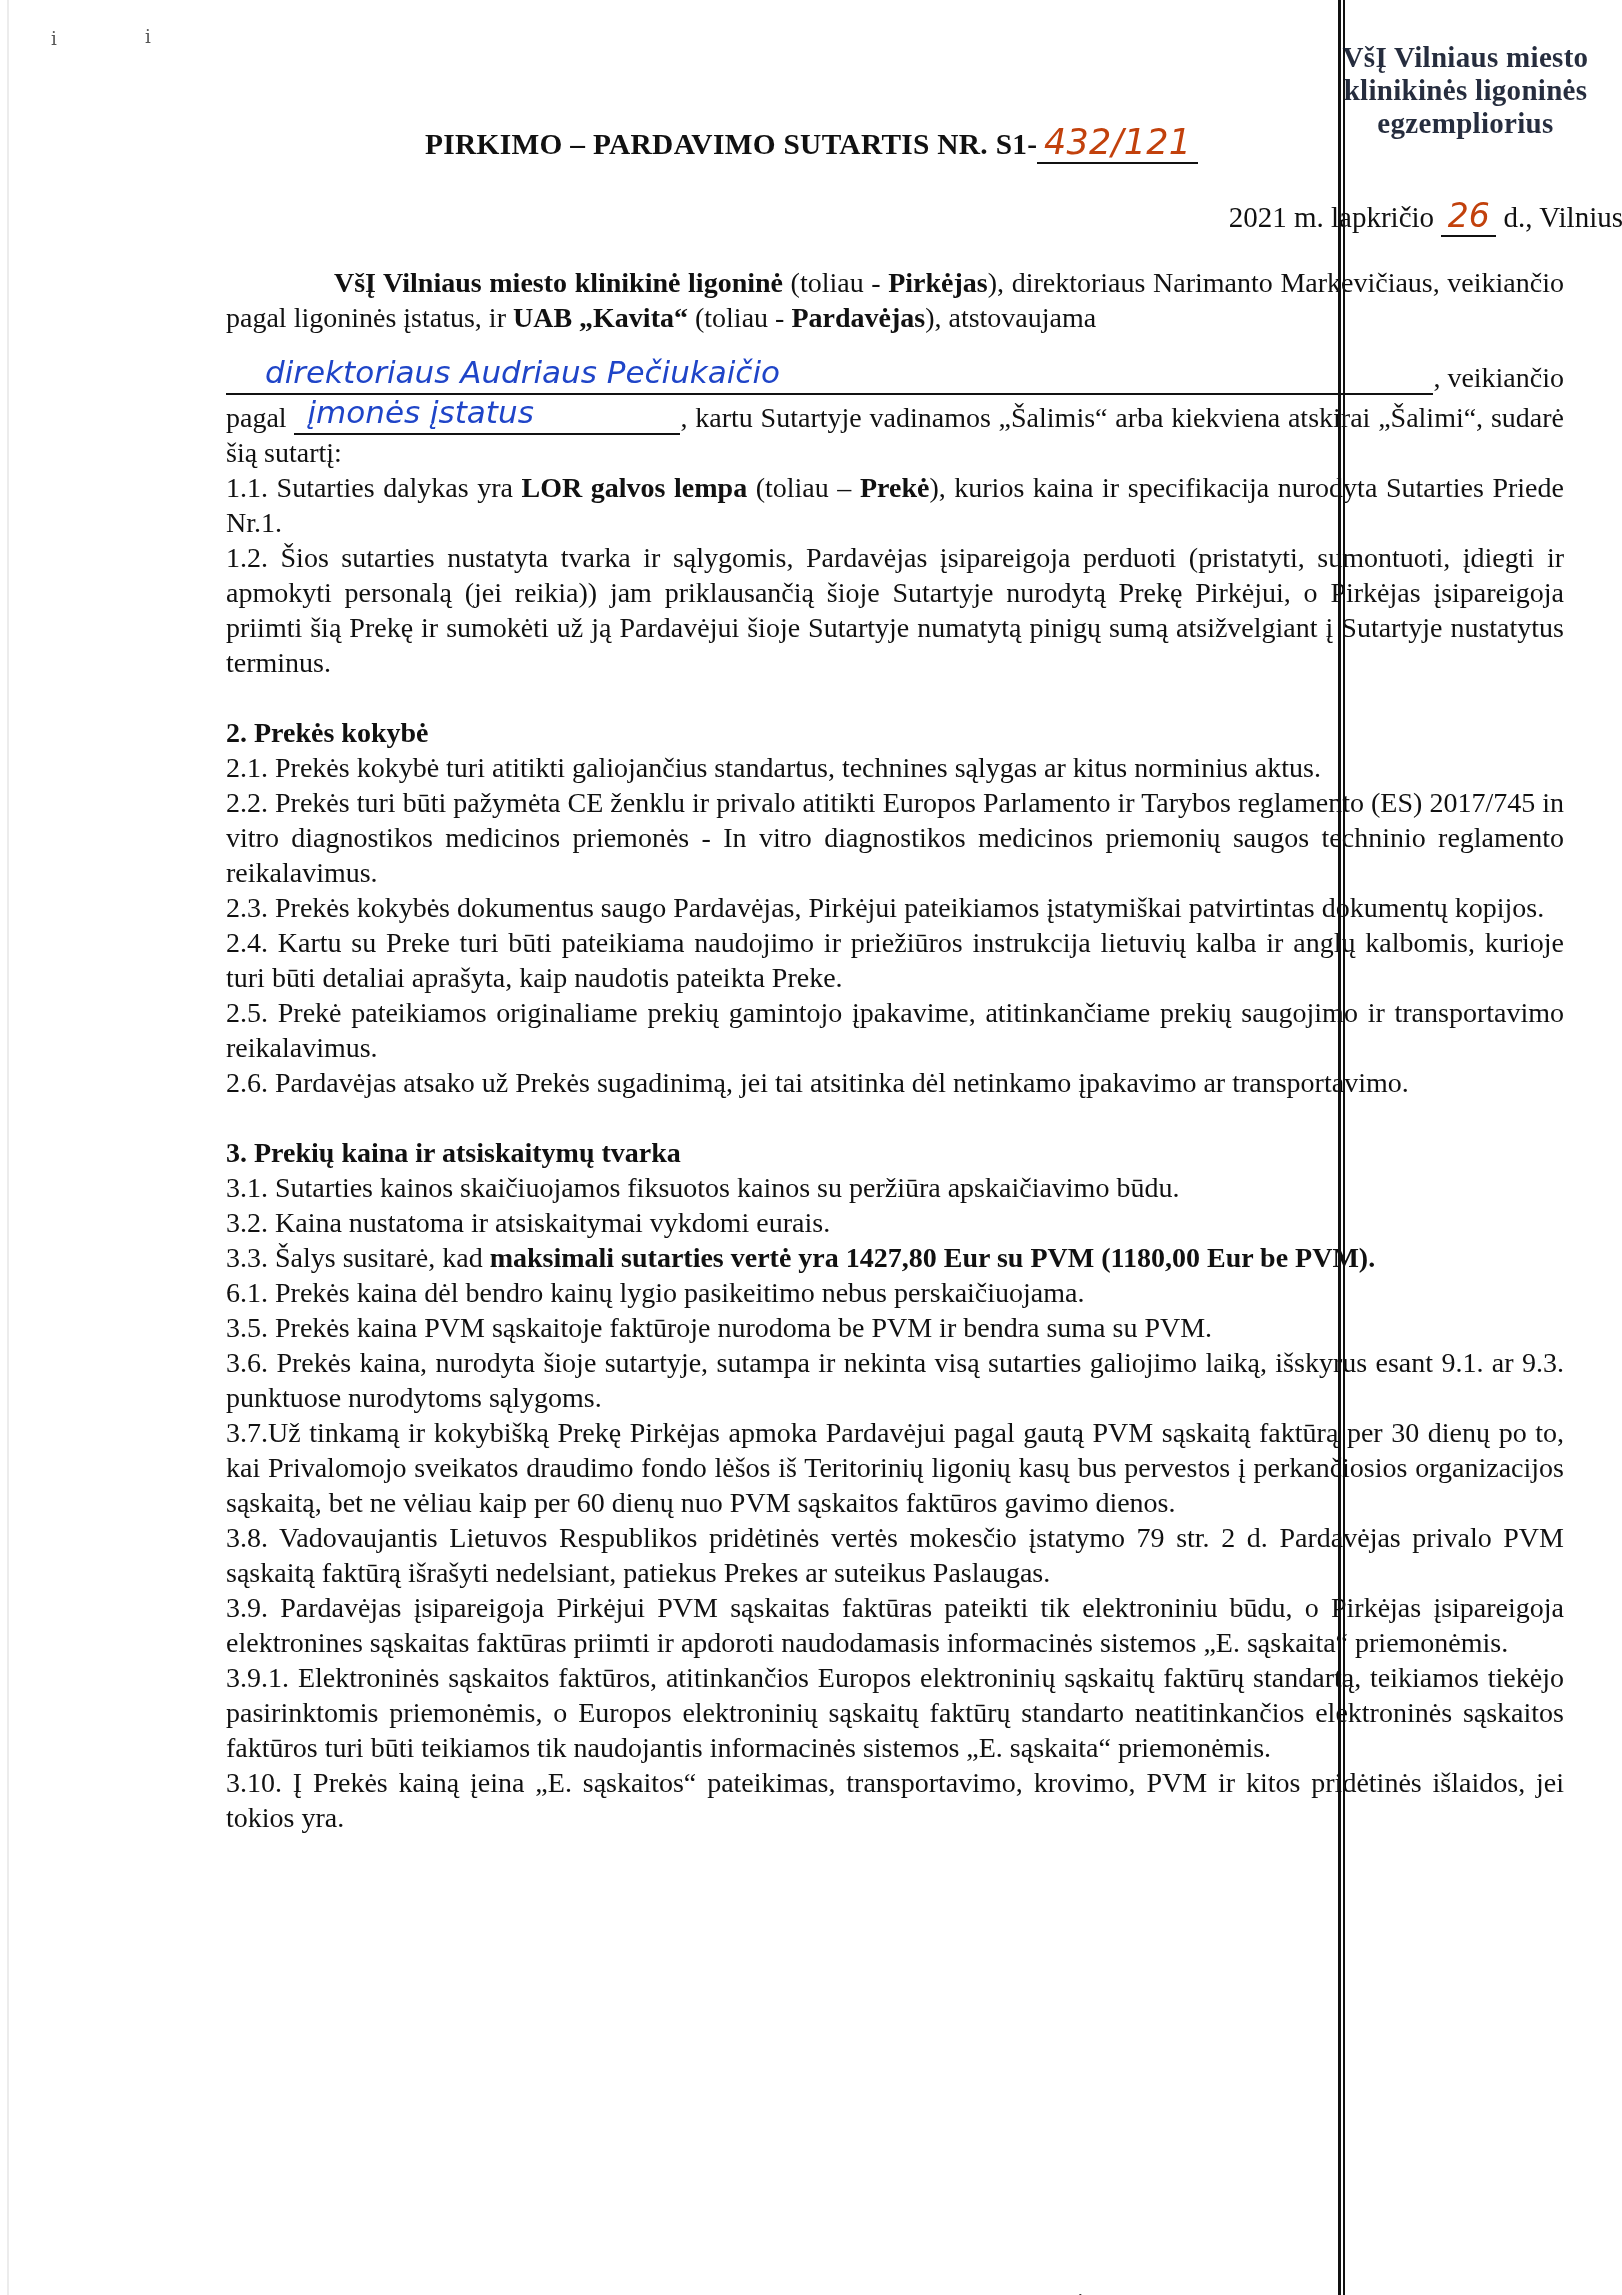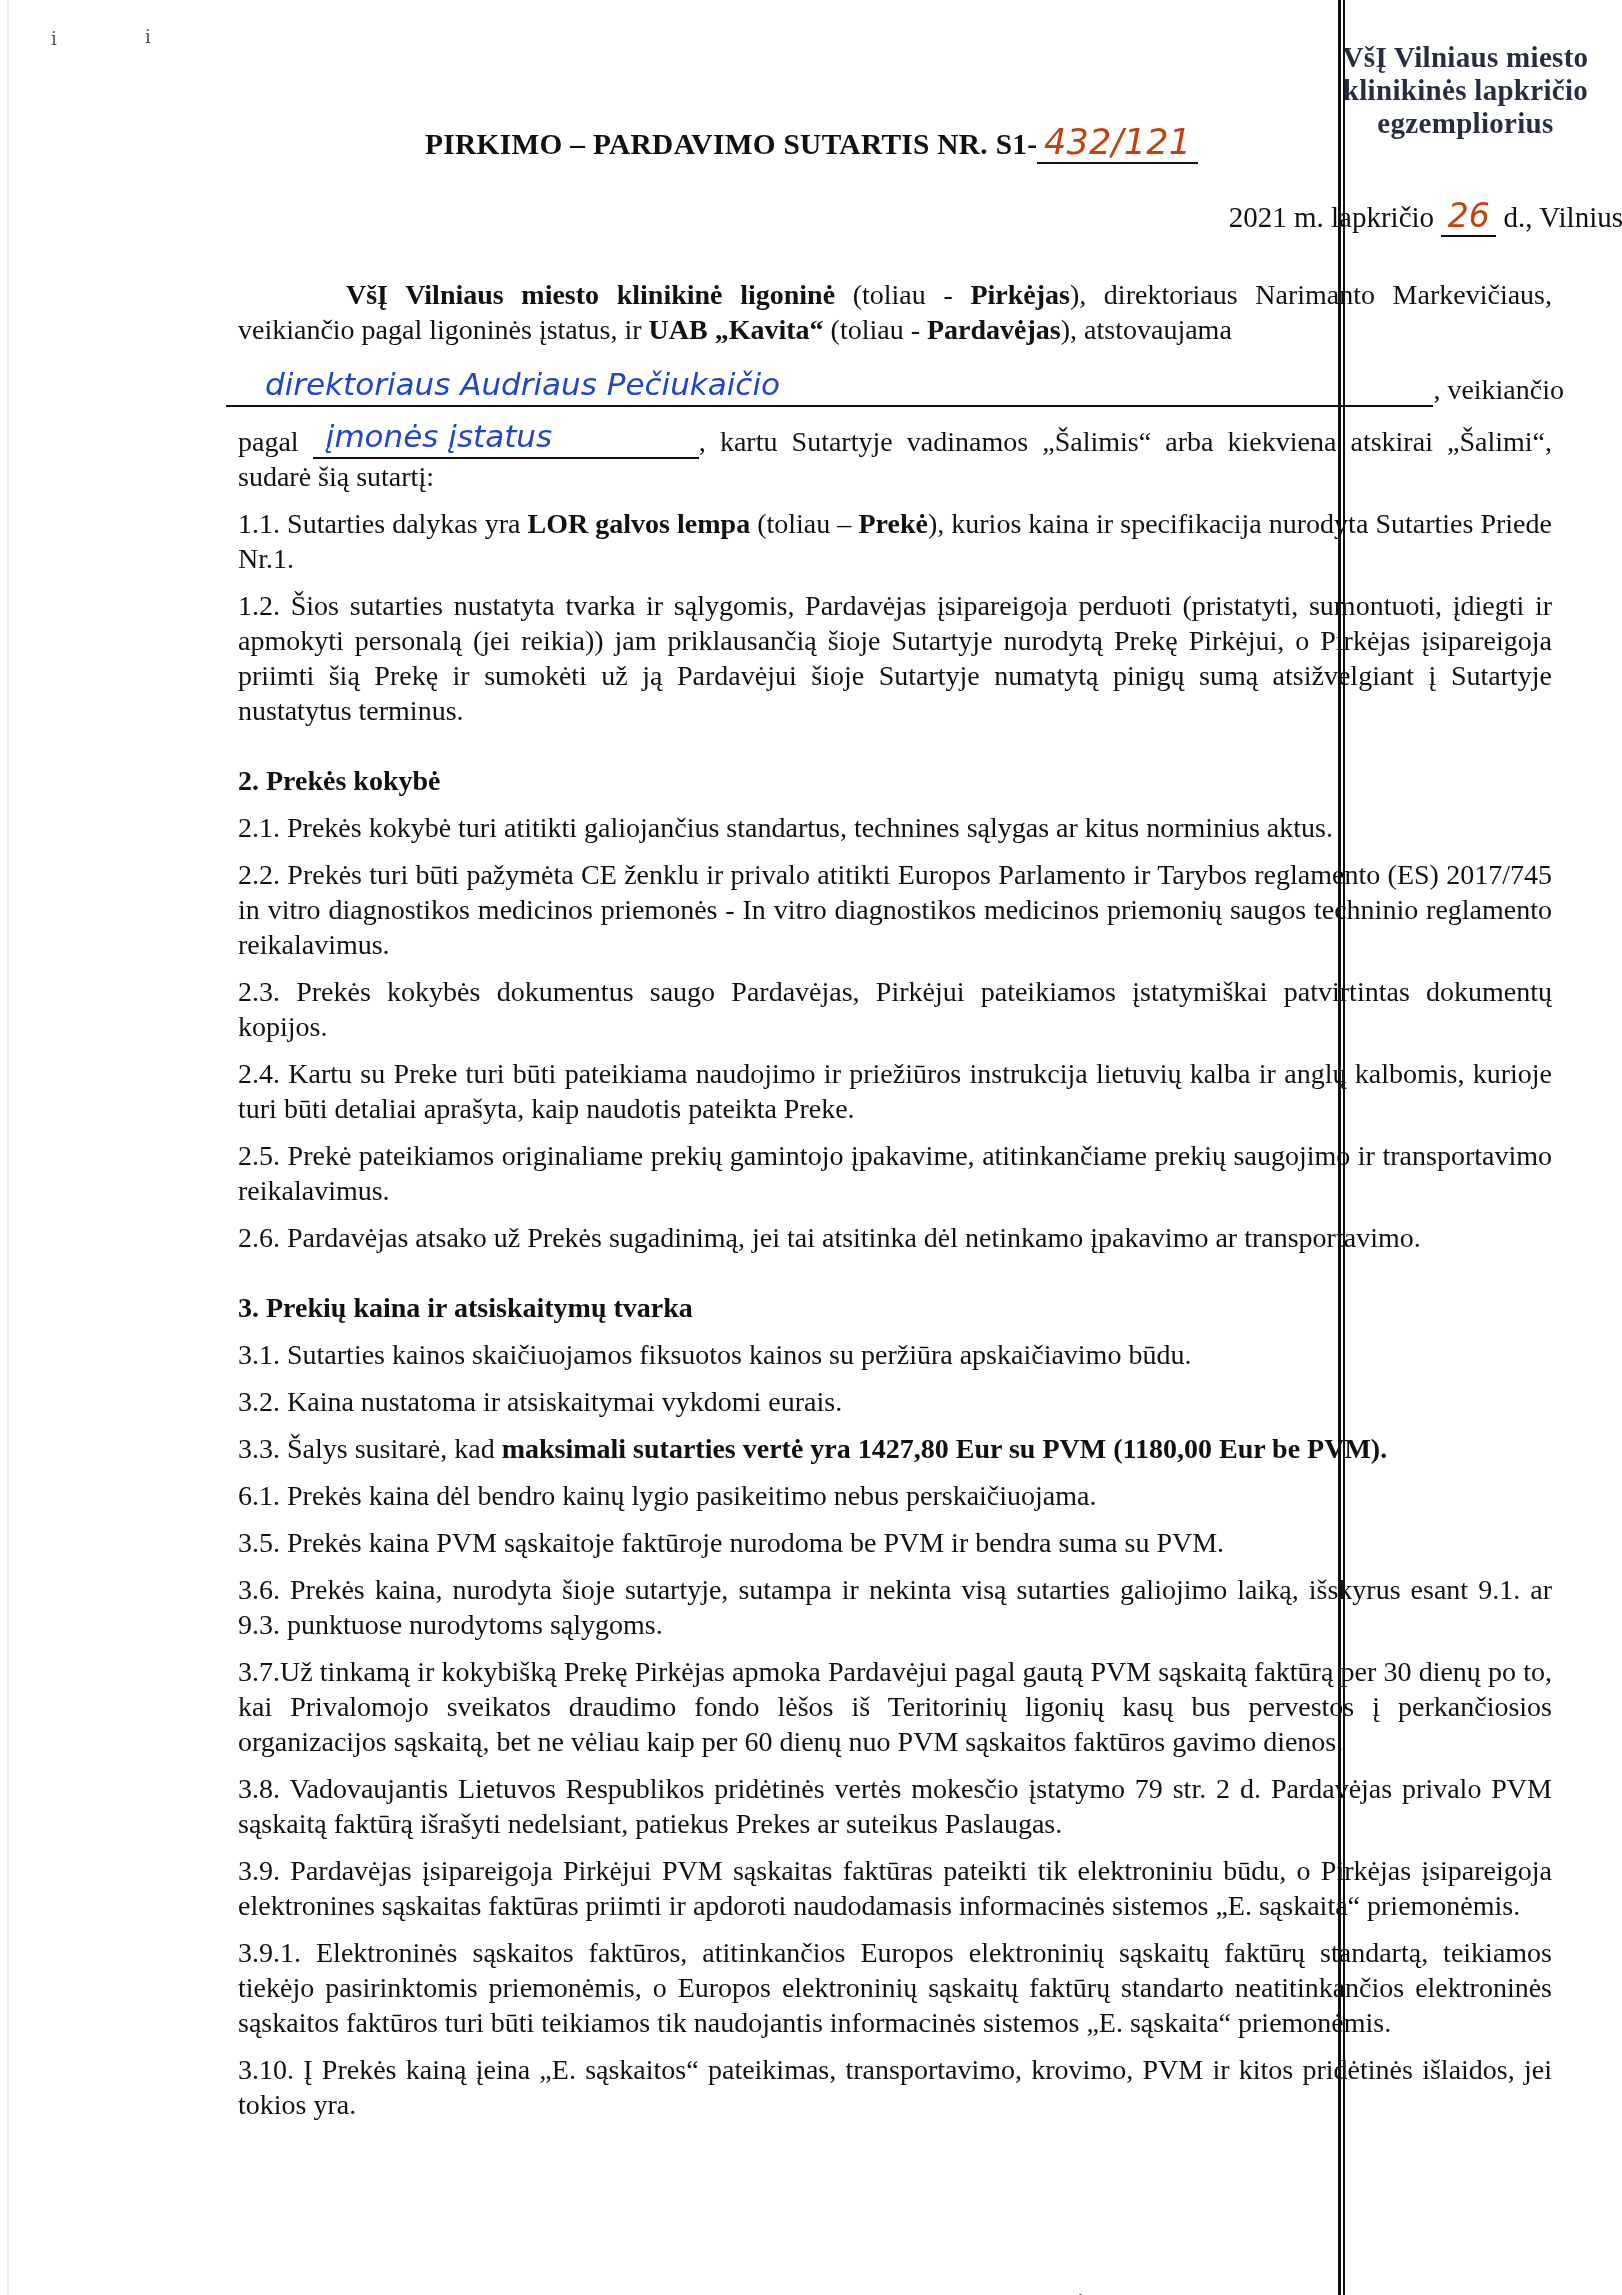--- a/index.html
+++ b/index.html
@@ -12,21 +12,21 @@
   .edge { position:absolute; left:6.5px; top:0; width:2.6px; height:2295px; background:#ececec; }
   .stamp { position:absolute; left:1328px; top:41px; width:275px; text-align:center;
            color:#0f172a; font-family:"Liberation Serif", serif; font-weight:bold;
            font-size:29px; line-height:33px; opacity:0.9; letter-spacing:0.3px; }
   .title { position:absolute; left:0; width:1623px; top:122px; text-align:center;
            font-size:29.4px; font-weight:bold; letter-spacing:0.3px; }
   .title .hand, .date .hand { color:#c2410c; font-family:"DejaVu Sans", sans-serif; font-style:italic;
            font-weight:normal; border-bottom:2px solid #111; padding:0 6.5px; font-size:35px; }
   .date { position:absolute; left:0; width:1623px; top:196px; text-align:right; font-size:29px; }
   .body { position:absolute; left:226px; top:265px; width:1338px; font-size:28px; line-height:35px; text-align:justify; }
-  .body p { margin:12px; }
+  .body p { margin:0; }
   .indent { text-indent:108px; }
   .sec-head { font-weight:bold; margin-top:35px !important; }
   .b { font-weight:bold; }
   .fillrow { display:flex; align-items:flex-end;margin-top:20px; }
   .fill { flex:1; border-bottom:2px solid #111; color:#1f45c8; font-family:"DejaVu Sans", sans-serif;
           font-style:italic; font-size:31px; padding-left:39px; height:38px; line-height:35px; }
   .fill.short { flex:none; width:373px; padding-left:13px; }
   .tick { position:absolute; color:#555; font-size:18.3px; }
 </style>
 </head>
@@ -34,21 +34,21 @@
 
 <div class="page">
   <div class="edge"></div>
   <div class="vline a"></div>
   <div class="vline b"></div>
   <span class="tick" style="left:51px;top:27.5px;">ⅰ</span>
   <span class="tick" style="left:145px;top:26px;">ⅰ</span>
 
   <div class="stamp">
     <div>VšĮ Vilniaus miesto</div>
-    <div>klinikinės lapkričio</div>
+    <div>klinikinės ligoninės</div>
     <div>egzempliorius</div>
   </div>
 
   <div class="title">
     <span>PIRKIMO – PARDAVIMO SUTARTIS NR. S1-</span><span class="hand">432/121</span>
   </div>
 
   <div class="date">
     <span>2021 m. lapkričio</span>
     <span class="hand" style="font-size:33px;">26</span>

